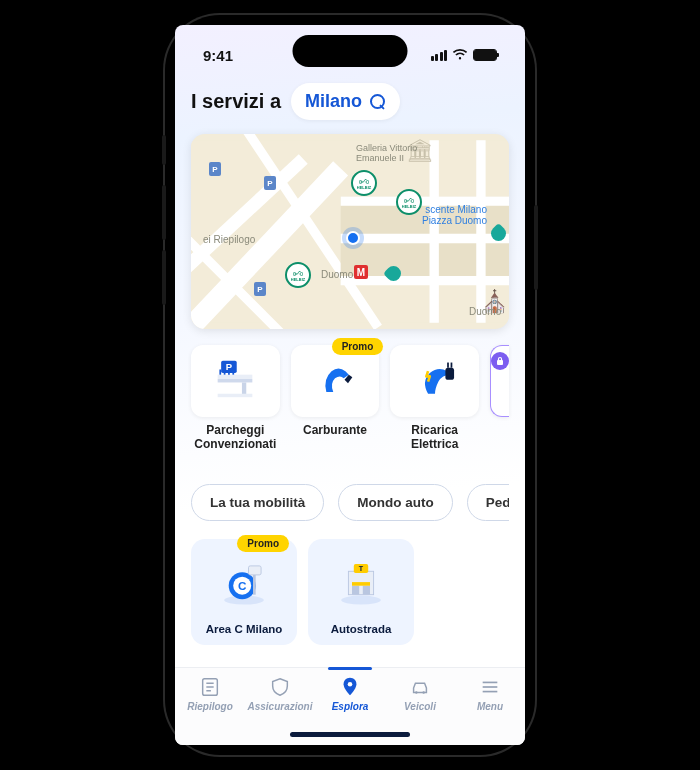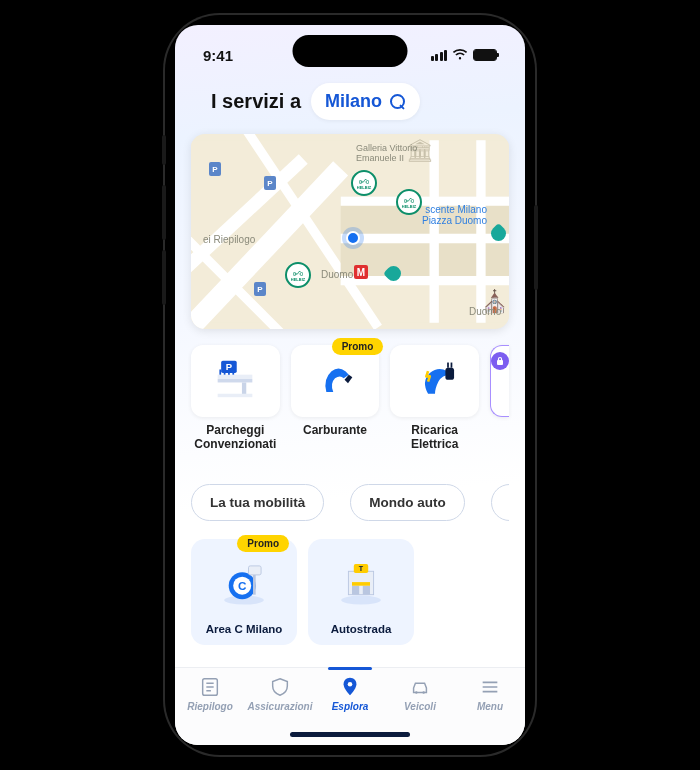--- a/index.html
+++ b/index.html
@@ -20,21 +20,21 @@
   .side-btn {
     position: absolute; background: #1a1a1a; border-radius: 2px;
   }
   .sb-l1 { left: -3px; top: 120px; width: 4px; height: 30px; }
   .sb-l2 { left: -3px; top: 170px; width: 4px; height: 55px; }
   .sb-l3 { left: -3px; top: 235px; width: 4px; height: 55px; }
   .sb-r  { right: -3px; top: 190px; width: 4px; height: 85px; }
   .screen {
     width: 100%; height: 100%;
     background: linear-gradient(175deg, #f3f0ff 0%, #ecf3ff 15%, #f5f8ff 40%, #fff 65%);
-    border-radius: 23px;
+    border-radius: 8px;
     overflow: hidden;
     position: relative;
     display: flex; flex-direction: column;
   }
   .notch {
     position: absolute; top: 10px; left: 50%; transform: translateX(-50%);
     width: 115px; height: 32px; background: #000; border-radius: 20px; z-index: 10;
   }
   .status-bar {
     height: 48px; display: flex; justify-content: space-between; align-items: center;
@@ -45,21 +45,21 @@
   .sig i { width: 3px; background: #111; border-radius: 1px; }
   .sig i:nth-child(1){height:5px} .sig i:nth-child(2){height:7px}
   .sig i:nth-child(3){height:9px} .sig i:nth-child(4){height:11px}
   .batt { width: 24px; height: 12px; border: 1.5px solid #111; border-radius: 3px; position: relative; }
   .batt::after { content:''; position:absolute; right:-3px; top:3px; width:2px; height:4px; background:#111; border-radius:0 1px 1px 0; }
   .batt i { display:block; width:100%; height:100%; background:#111; border-radius:1.5px; }
 
   .content { flex: 1; overflow: hidden; padding: 0 16px; }
 
   .header-row { display:flex; align-items:center; gap:10px; margin: 10px 0 14px; }
-  .header-title { font-size: 20px; font-weight: 800; color: #111; margin-left: 20px; }
+  .header-title { font-size: 20px; font-weight: 800; color: #111; }
   .city-pill {
     background:#fff; border-radius: 22px; padding: 8px 14px;
     display:flex; align-items:center; gap:8px;
     box-shadow: 0 1px 4px rgba(0,0,0,.06);
     justify-content: flex-end;
   }
   .city-pill span { color:#1557d6; font-weight:800; font-size:18px; }
   .search-ico { width:16px; height:16px; position:relative; }
   .search-ico::before { content:''; position:absolute; width:11px; height:11px; border:2px solid #1557d6; border-radius:50%; }
   .search-ico::after { content:''; position:absolute; width:2px; height:6px; background:#1557d6; transform:rotate(-45deg); left:11px; top:10px; border-radius:1px; }
@@ -100,21 +100,21 @@
     box-shadow:0 1px 4px rgba(0,0,0,.07); position:relative; border:1.5px solid #a88fff; border-right:none;
     display:flex; align-items:flex-start; justify-content:center; padding-top:6px; }
   .lock-badge { width:18px; height:18px; border-radius:50%; background:#7c5df0; display:flex;
     align-items:center; justify-content:center; }
   .promo {
     position:absolute; top:-7px; right:-4px; background:#ffd400; color:#222;
     font-size:10px; font-weight:700; padding:3px 10px; border-radius:10px;
   }
   .svc-ico svg { width:52px; height:46px; }
 
-  .tag-row { display:flex; gap:26px; margin-top:32px; overflow:hidden; }
+  .tag-row { display:flex; gap:14px; margin-top:32px; overflow:hidden; }
   .tag {
     border:1.5px solid #cfd8e8; border-radius:22px; padding:10px 18px;
     font-size:13.5px; color:#333; font-weight:600; white-space:nowrap; background:#fff;
   }
 
   .tile-row { display:flex; gap:11px; margin-top:18px; }
   .tile {
     width:106px; height:106px; background:#eef4ff; border-radius:14px;
     display:flex; flex-direction:column; align-items:center; justify-content:flex-end;
     padding:10px 6px; position:relative;

